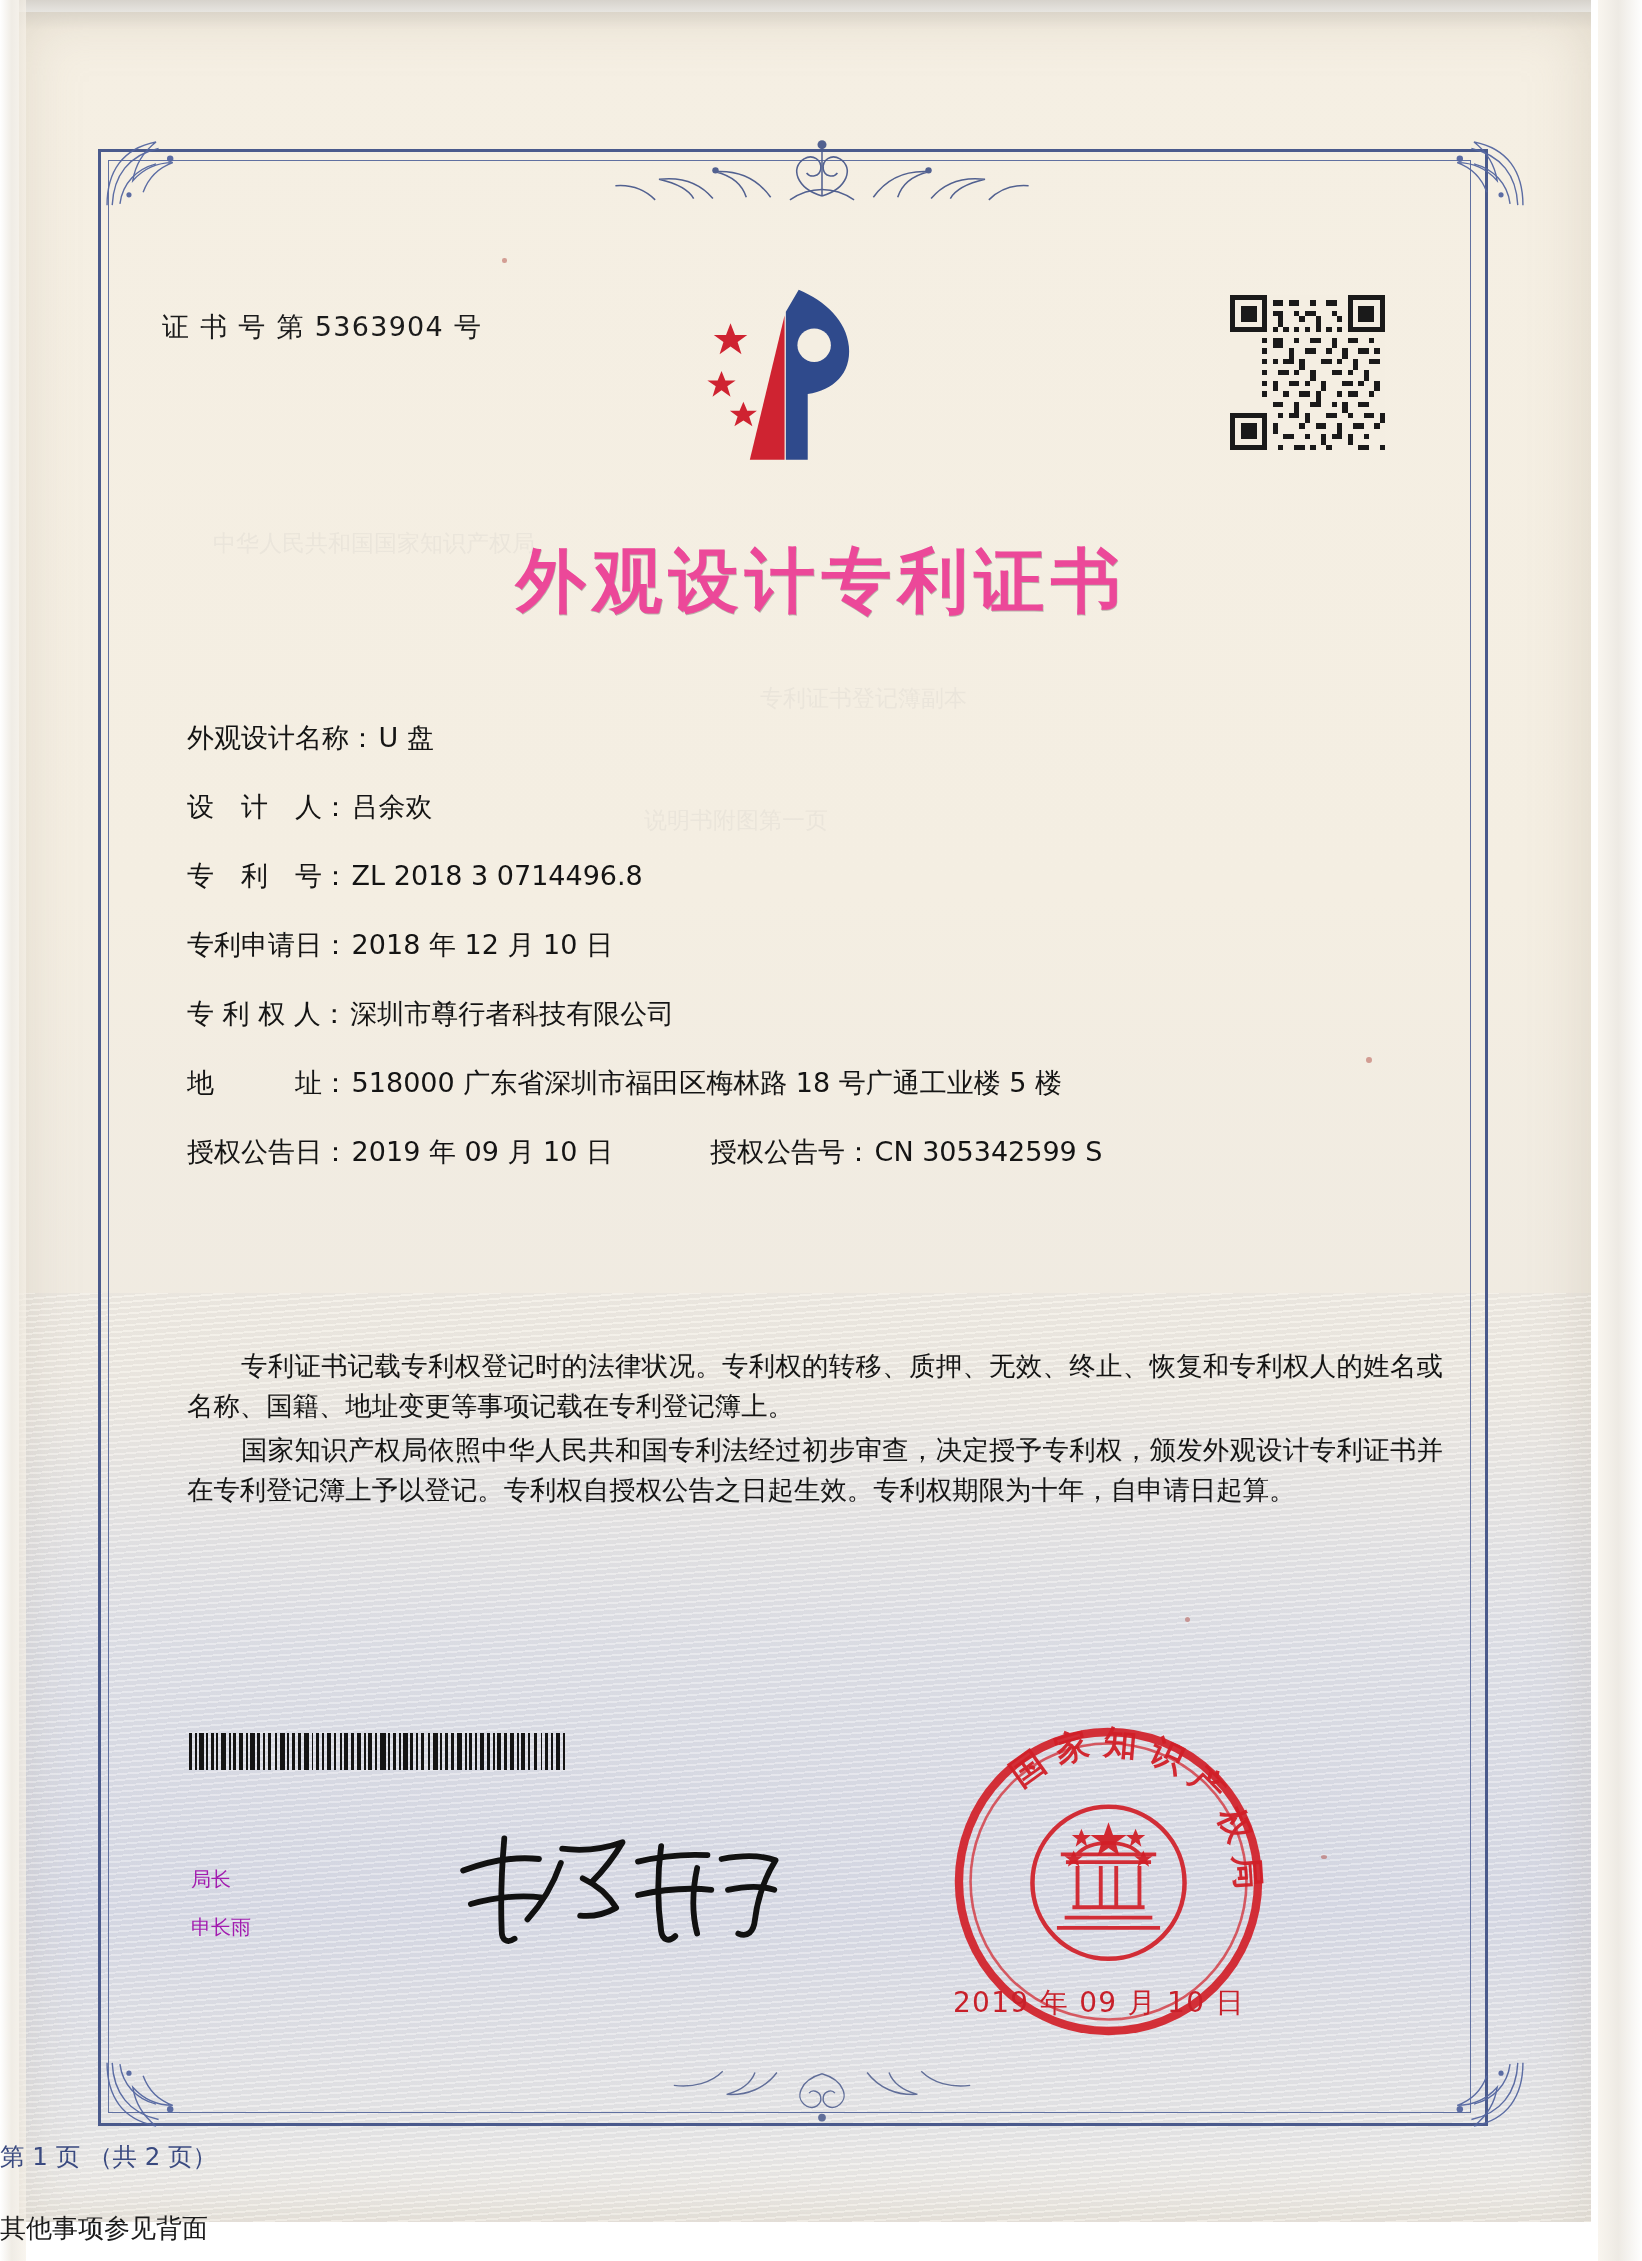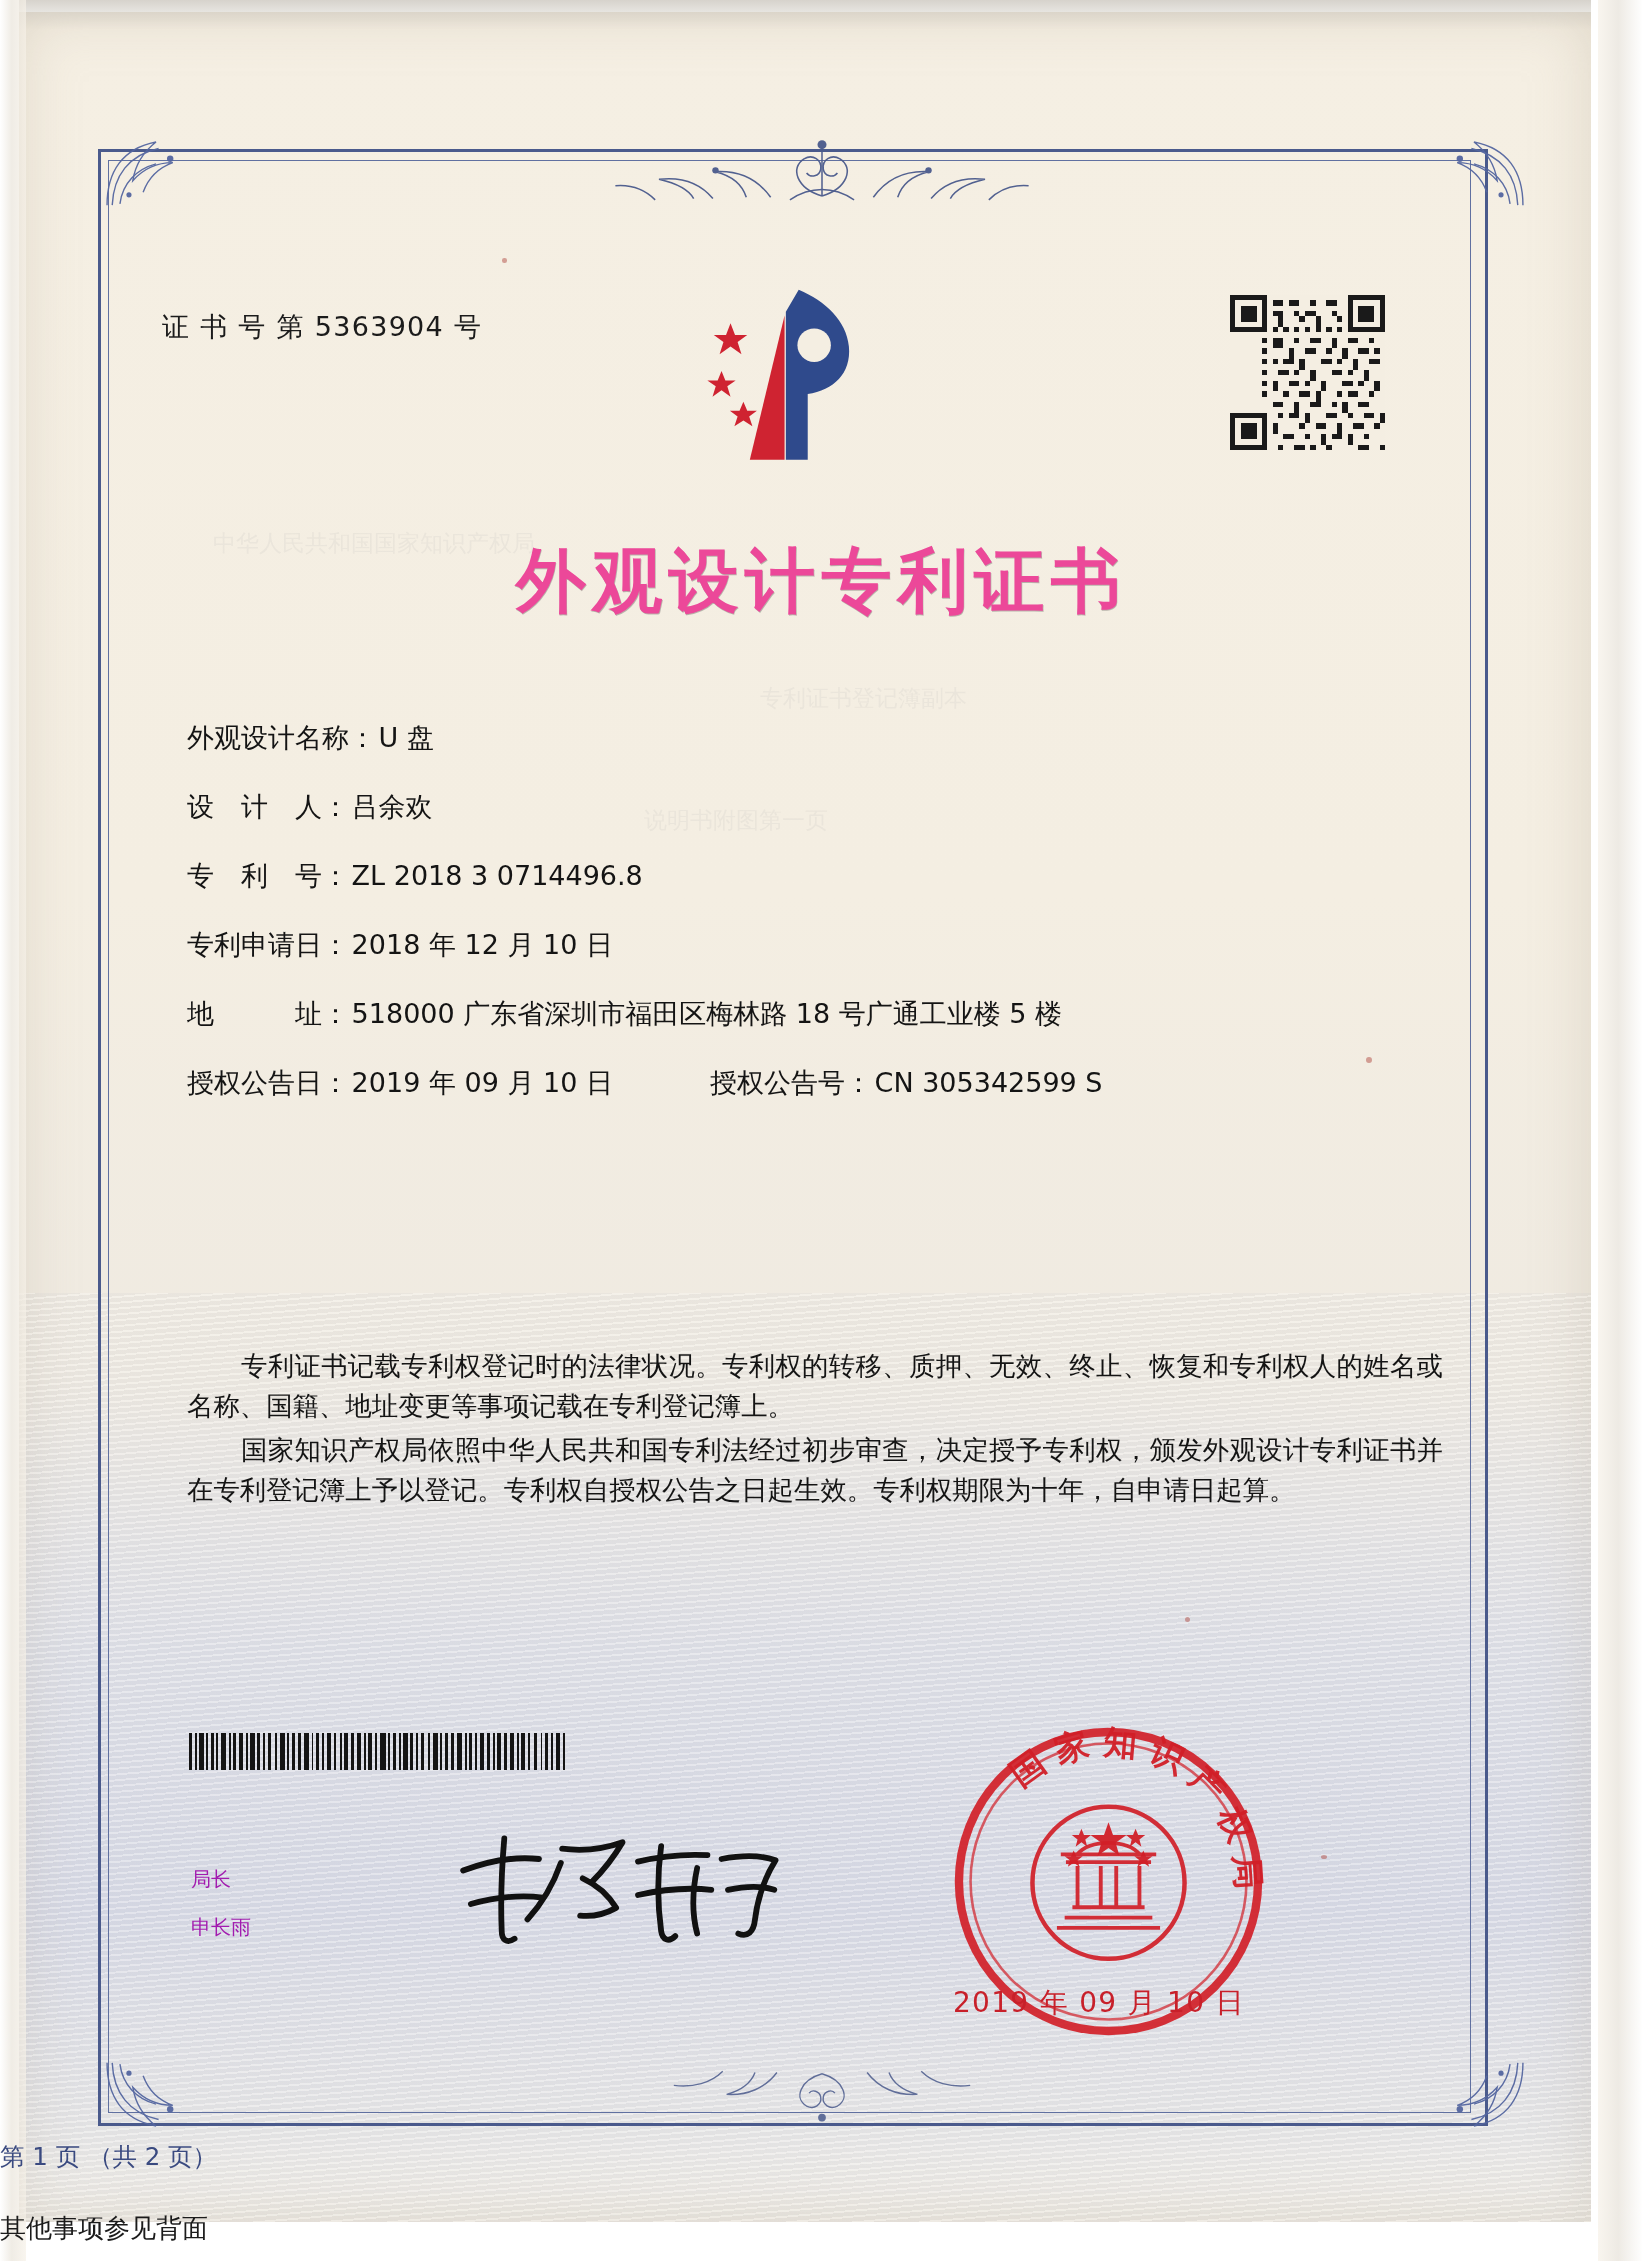--- a/index.html
+++ b/index.html
@@ -522,20 +522,24 @@
     </div>
     <div class="field-row">
       <span class="field-label">专　利　号：</span>
       <span class="field-value">ZL 2018 3 0714496.8</span>
     </div>
     <div class="field-row">
       <span class="field-label">专利申请日：</span>
       <span class="field-value">2018 年 12 月 10 日</span>
     </div>
     <div class="field-row">
+      <span class="field-label">专 利 权 人：</span>
+      <span class="field-value">深圳市尊行者科技有限公司</span>
+    </div>
+    <div class="field-row">
       <span class="field-label">地　　　址：</span>
       <span class="field-value">518000 广东省深圳市福田区梅林路 18 号广通工业楼 5 楼</span>
     </div>
 
     <div class="grant-row">
       <span class="field-label">授权公告日：</span>
       <span class="field-value">2019 年 09 月 10 日</span>
       <span class="field-label g2">授权公告号：</span>
       <span class="field-value">CN 305342599 S</span>
     </div>

